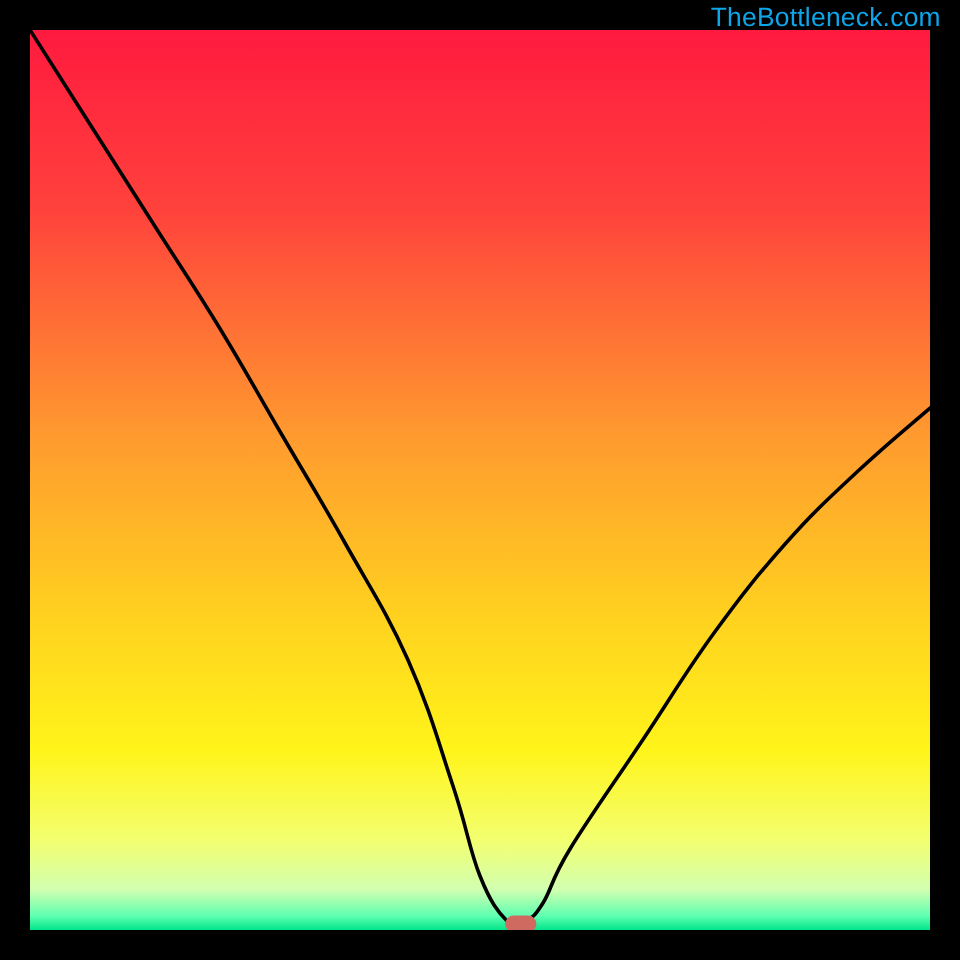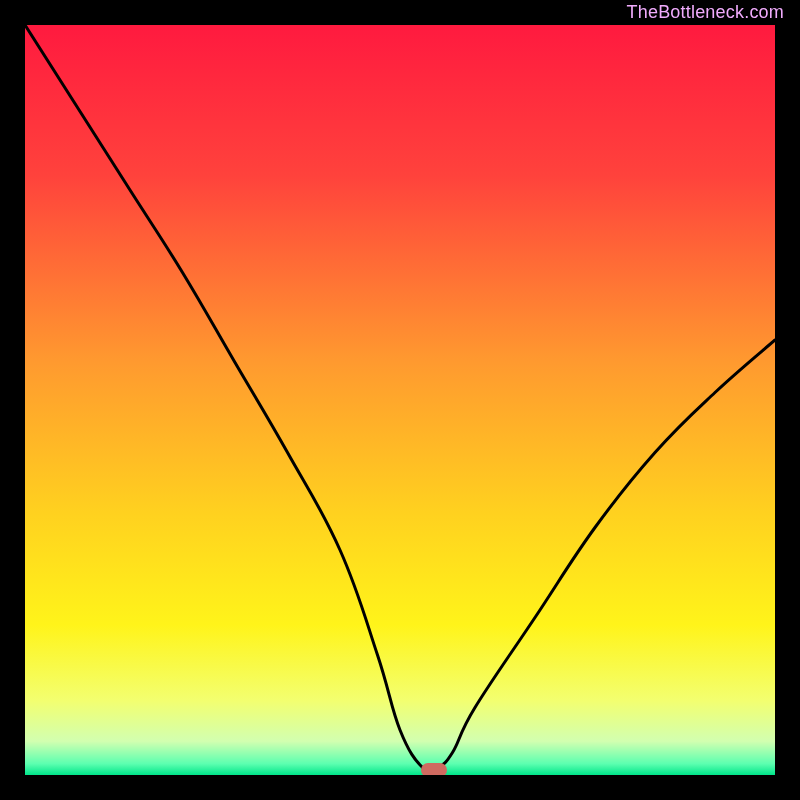--- a/index.html
+++ b/index.html
@@ -37,23 +37,23 @@
     position: absolute;
     top: 0;
     left: 0;
     width: 750px;
     height: 750px;
   }
   .watermark {
     position: absolute;
     top: 2px;
     right: 16px;
-    color: #f0abfc;
+    color: #0ea5e9;
     font-family: Arial, Helvetica, sans-serif;
-    font-size: 18px;
+    font-size: 22px;
     letter-spacing: 0.2px;
     margin-left: 44px;
   }
   .marker {
     position: absolute;
     width: 26px;
     height: 14px;
     border-radius: 7px;
     background: #cf6a60;
     transform: translate(-50%, -50%);

